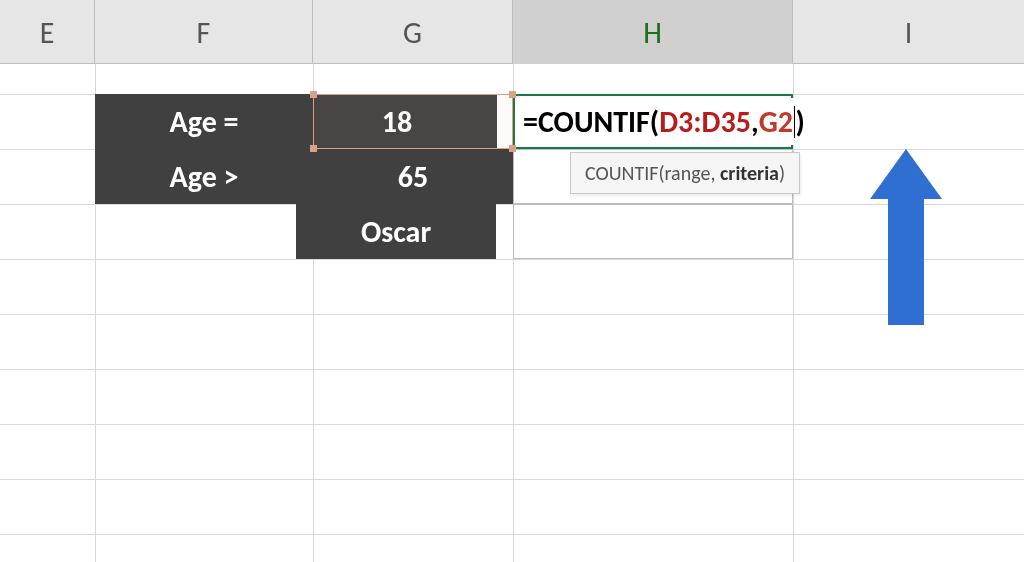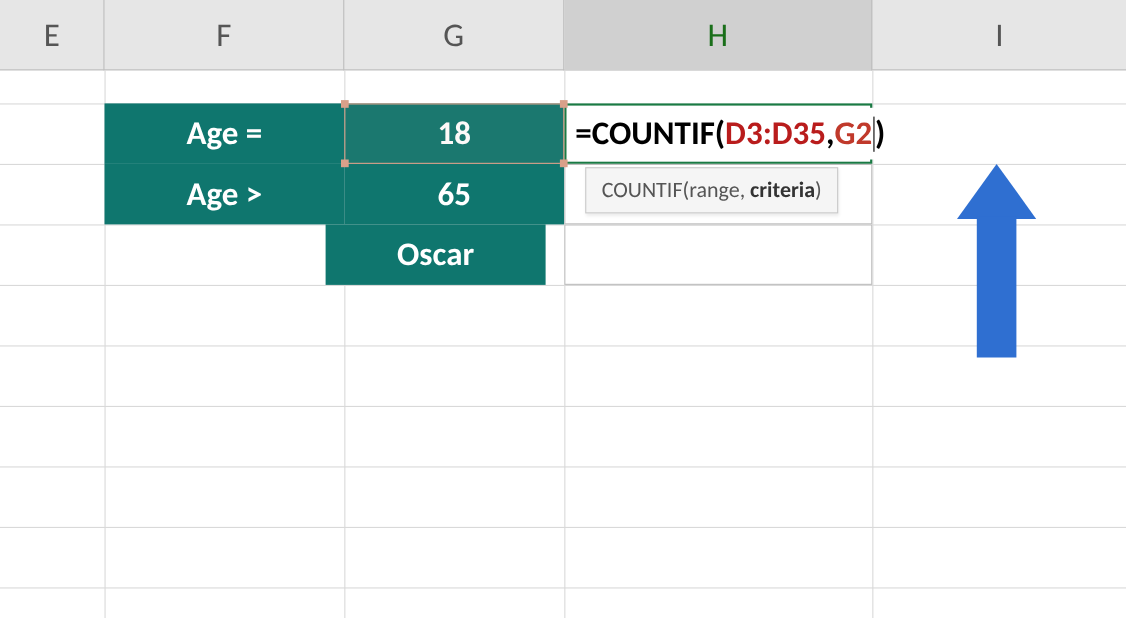--- a/index.html
+++ b/index.html
@@ -51,21 +51,21 @@
   .gridline-h, .gridline-v {
     position: absolute;
     background: #d9d9d9;
   }
   .gridline-h { height: 1px; width: 1024px; left: 0; }
   .gridline-v { width: 1px; height: 498px; top: 0; }
 
   
   .blue-cell {
     position: absolute;
-    background: #0f766e;
+    background: #404040;
     color: #ffffff;
     font-weight: 700;
     font-size: 30px;
     display: flex;
     align-items: center;
     justify-content: center;
   }
   
   .editing-cell {
     position: absolute;
@@ -102,20 +102,21 @@
   
   .tooltip {
     position: absolute;
     background: #f5f5f5;
     border: 1px solid #c9c9c9;
     box-shadow: 1px 2px 3px rgba(0,0,0,0.08);
     font-size: 20px;
     color: #555;
     padding: 8px 14px 8px 14px;
     white-space: nowrap;
+    margin-left: 38px;
   }
   .tooltip b { color: #333; }
   
   .ref-highlight {
     position: absolute;
     border: 1.5px solid #d9a08a;
     background: rgba(217,160,138,0.06);
     pointer-events: none;
   }
   .ref-handle {
@@ -173,21 +174,21 @@
     <div class="gridline-h" style="top:470px"></div>
 
     <div class="gridline-v" style="left:95px"></div>
     <div class="gridline-v" style="left:313px"></div>
     <div class="gridline-v" style="left:513px"></div>
     <div class="gridline-v" style="left:793px"></div>
 
     <div class="blue-cell" style="left:95px; top:30px; width:218px; height:55px">
         <span>Age =</span>
       </div>
-    <div class="blue-cell" style="left:313px; top:30px; width:200px; height:55px">
+    <div class="blue-cell" style="left:297px; top:30px; width:200px; height:55px">
         <span>18</span>
       </div>
     <div class="blue-cell" style="left:95px; top:85px; width:218px; height:55px">
         <span>Age &gt;</span>
       </div>
     <div class="blue-cell" style="left:313px; top:85px; width:200px; height:55px">
         <span>65</span>
       </div>
     <div class="blue-cell" style="left:296px; top:140px; width:200px; height:55px">
         <span>Oscar</span>

